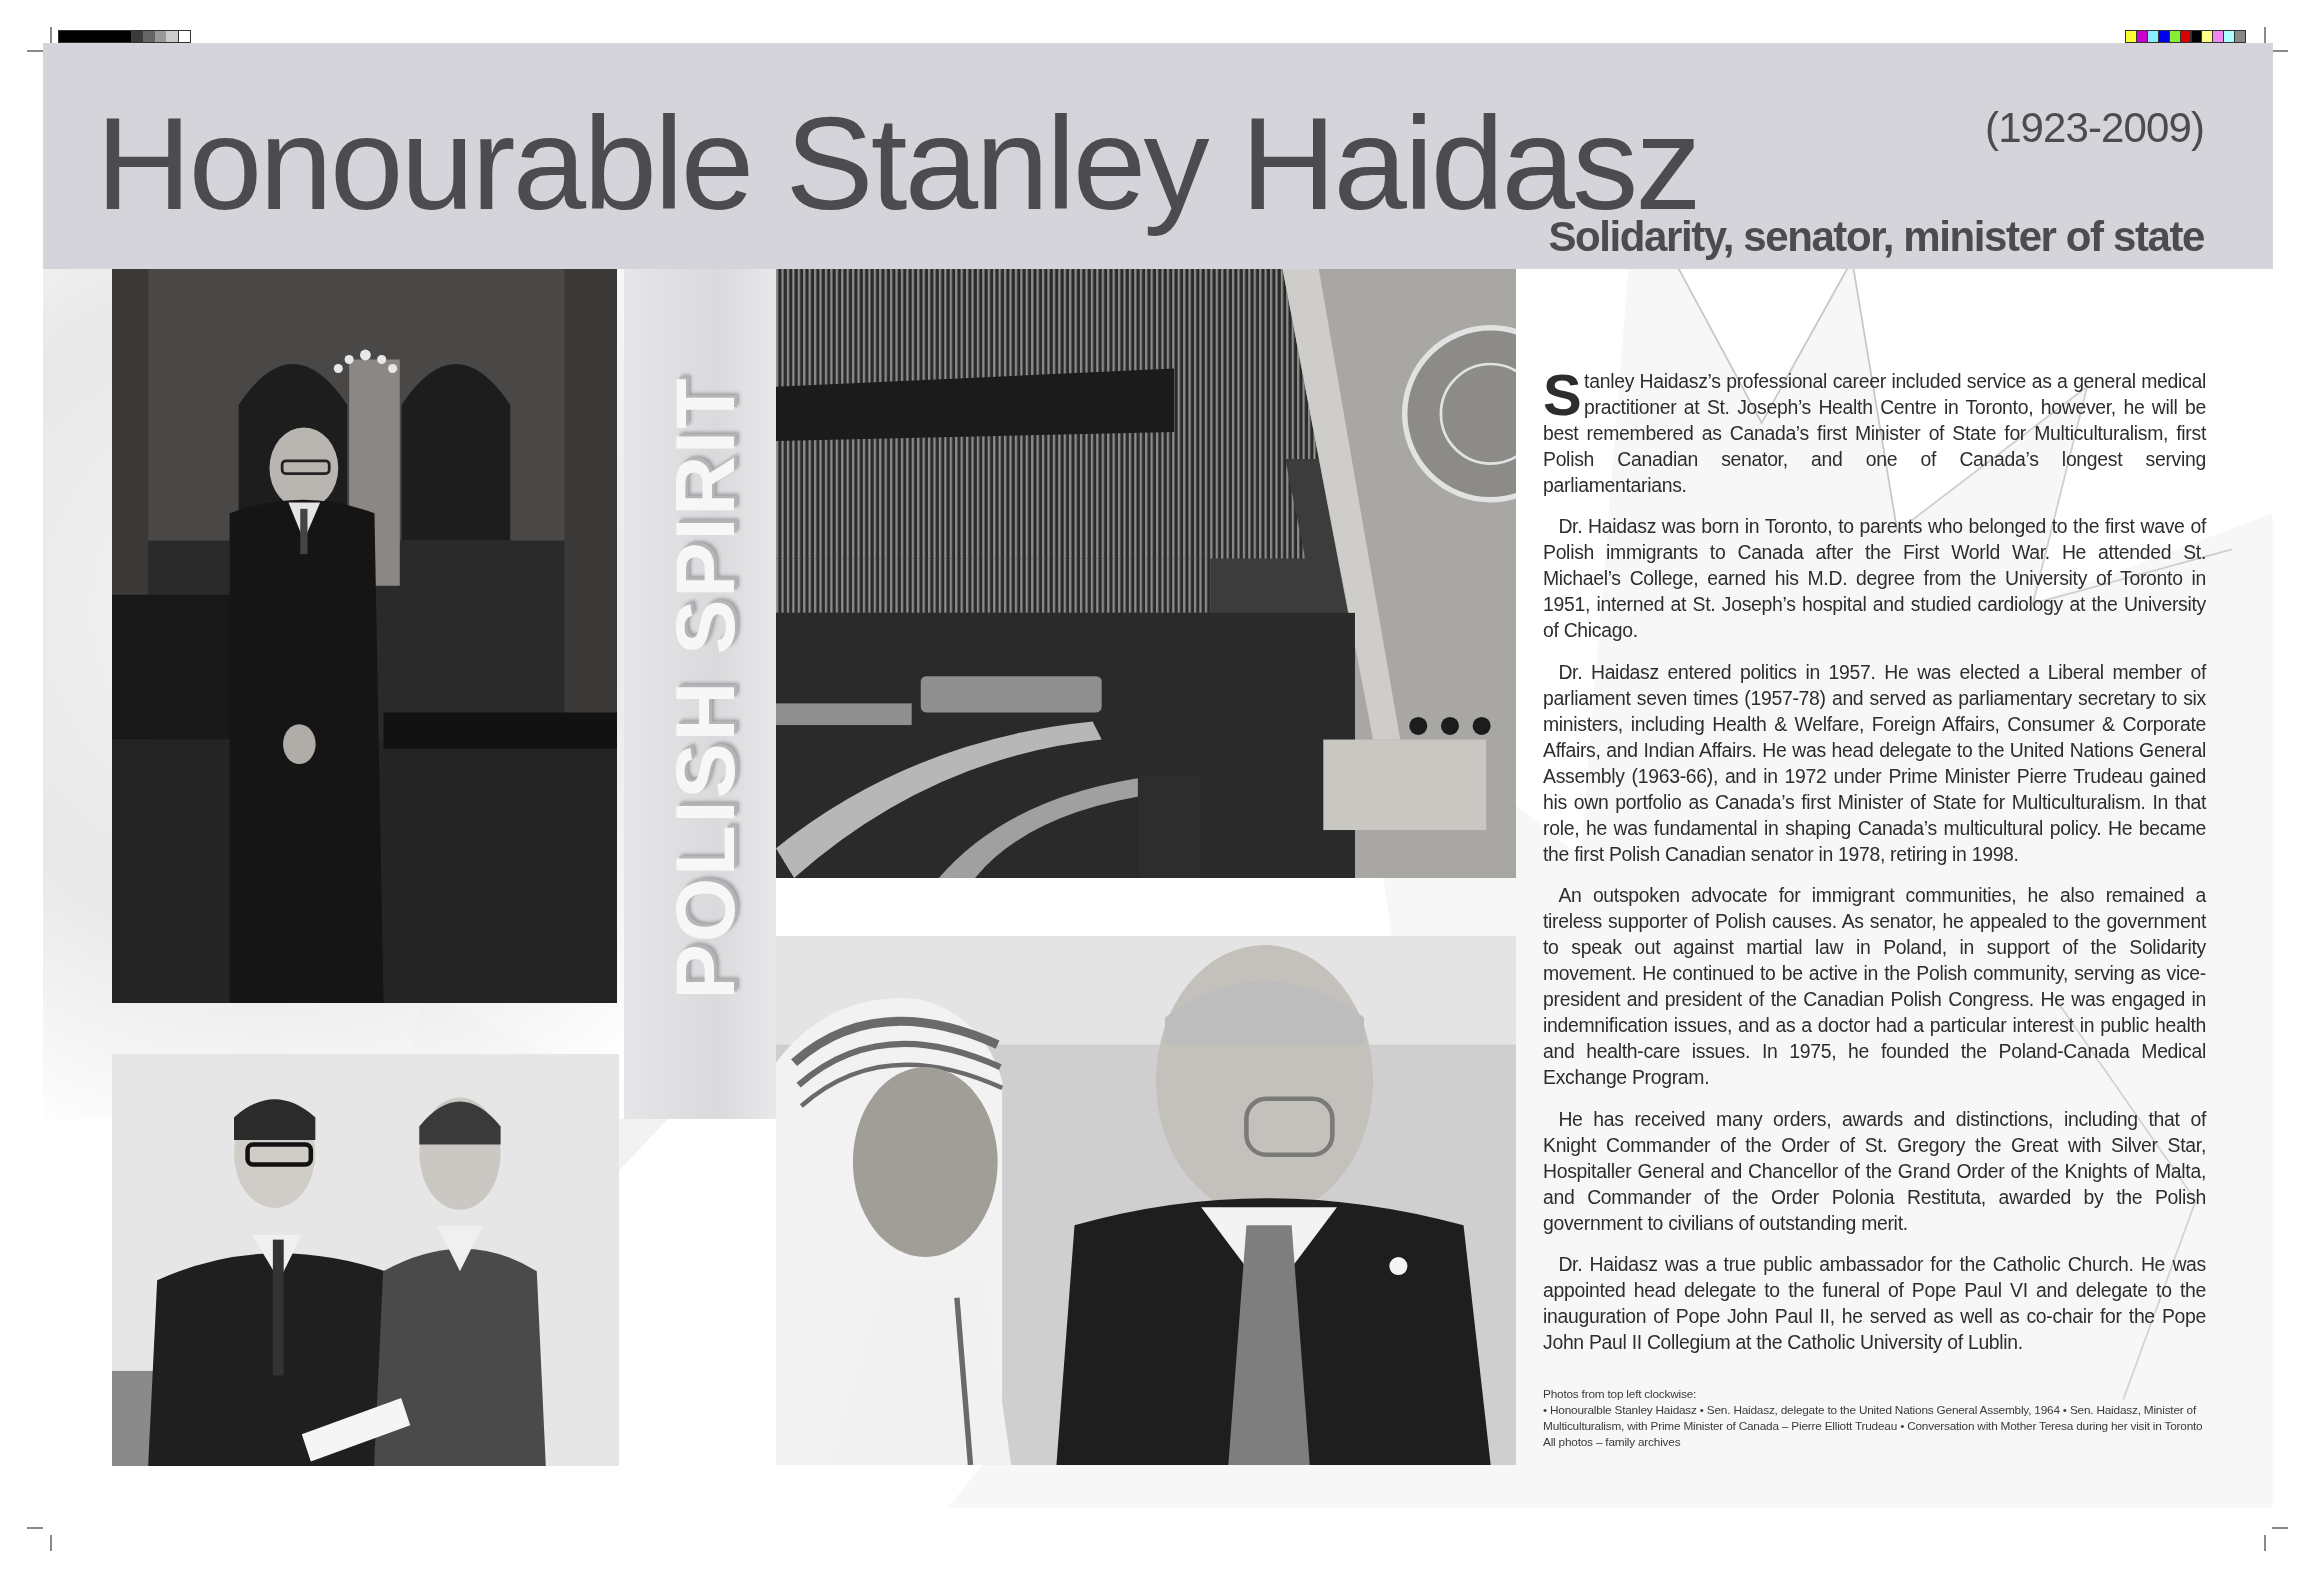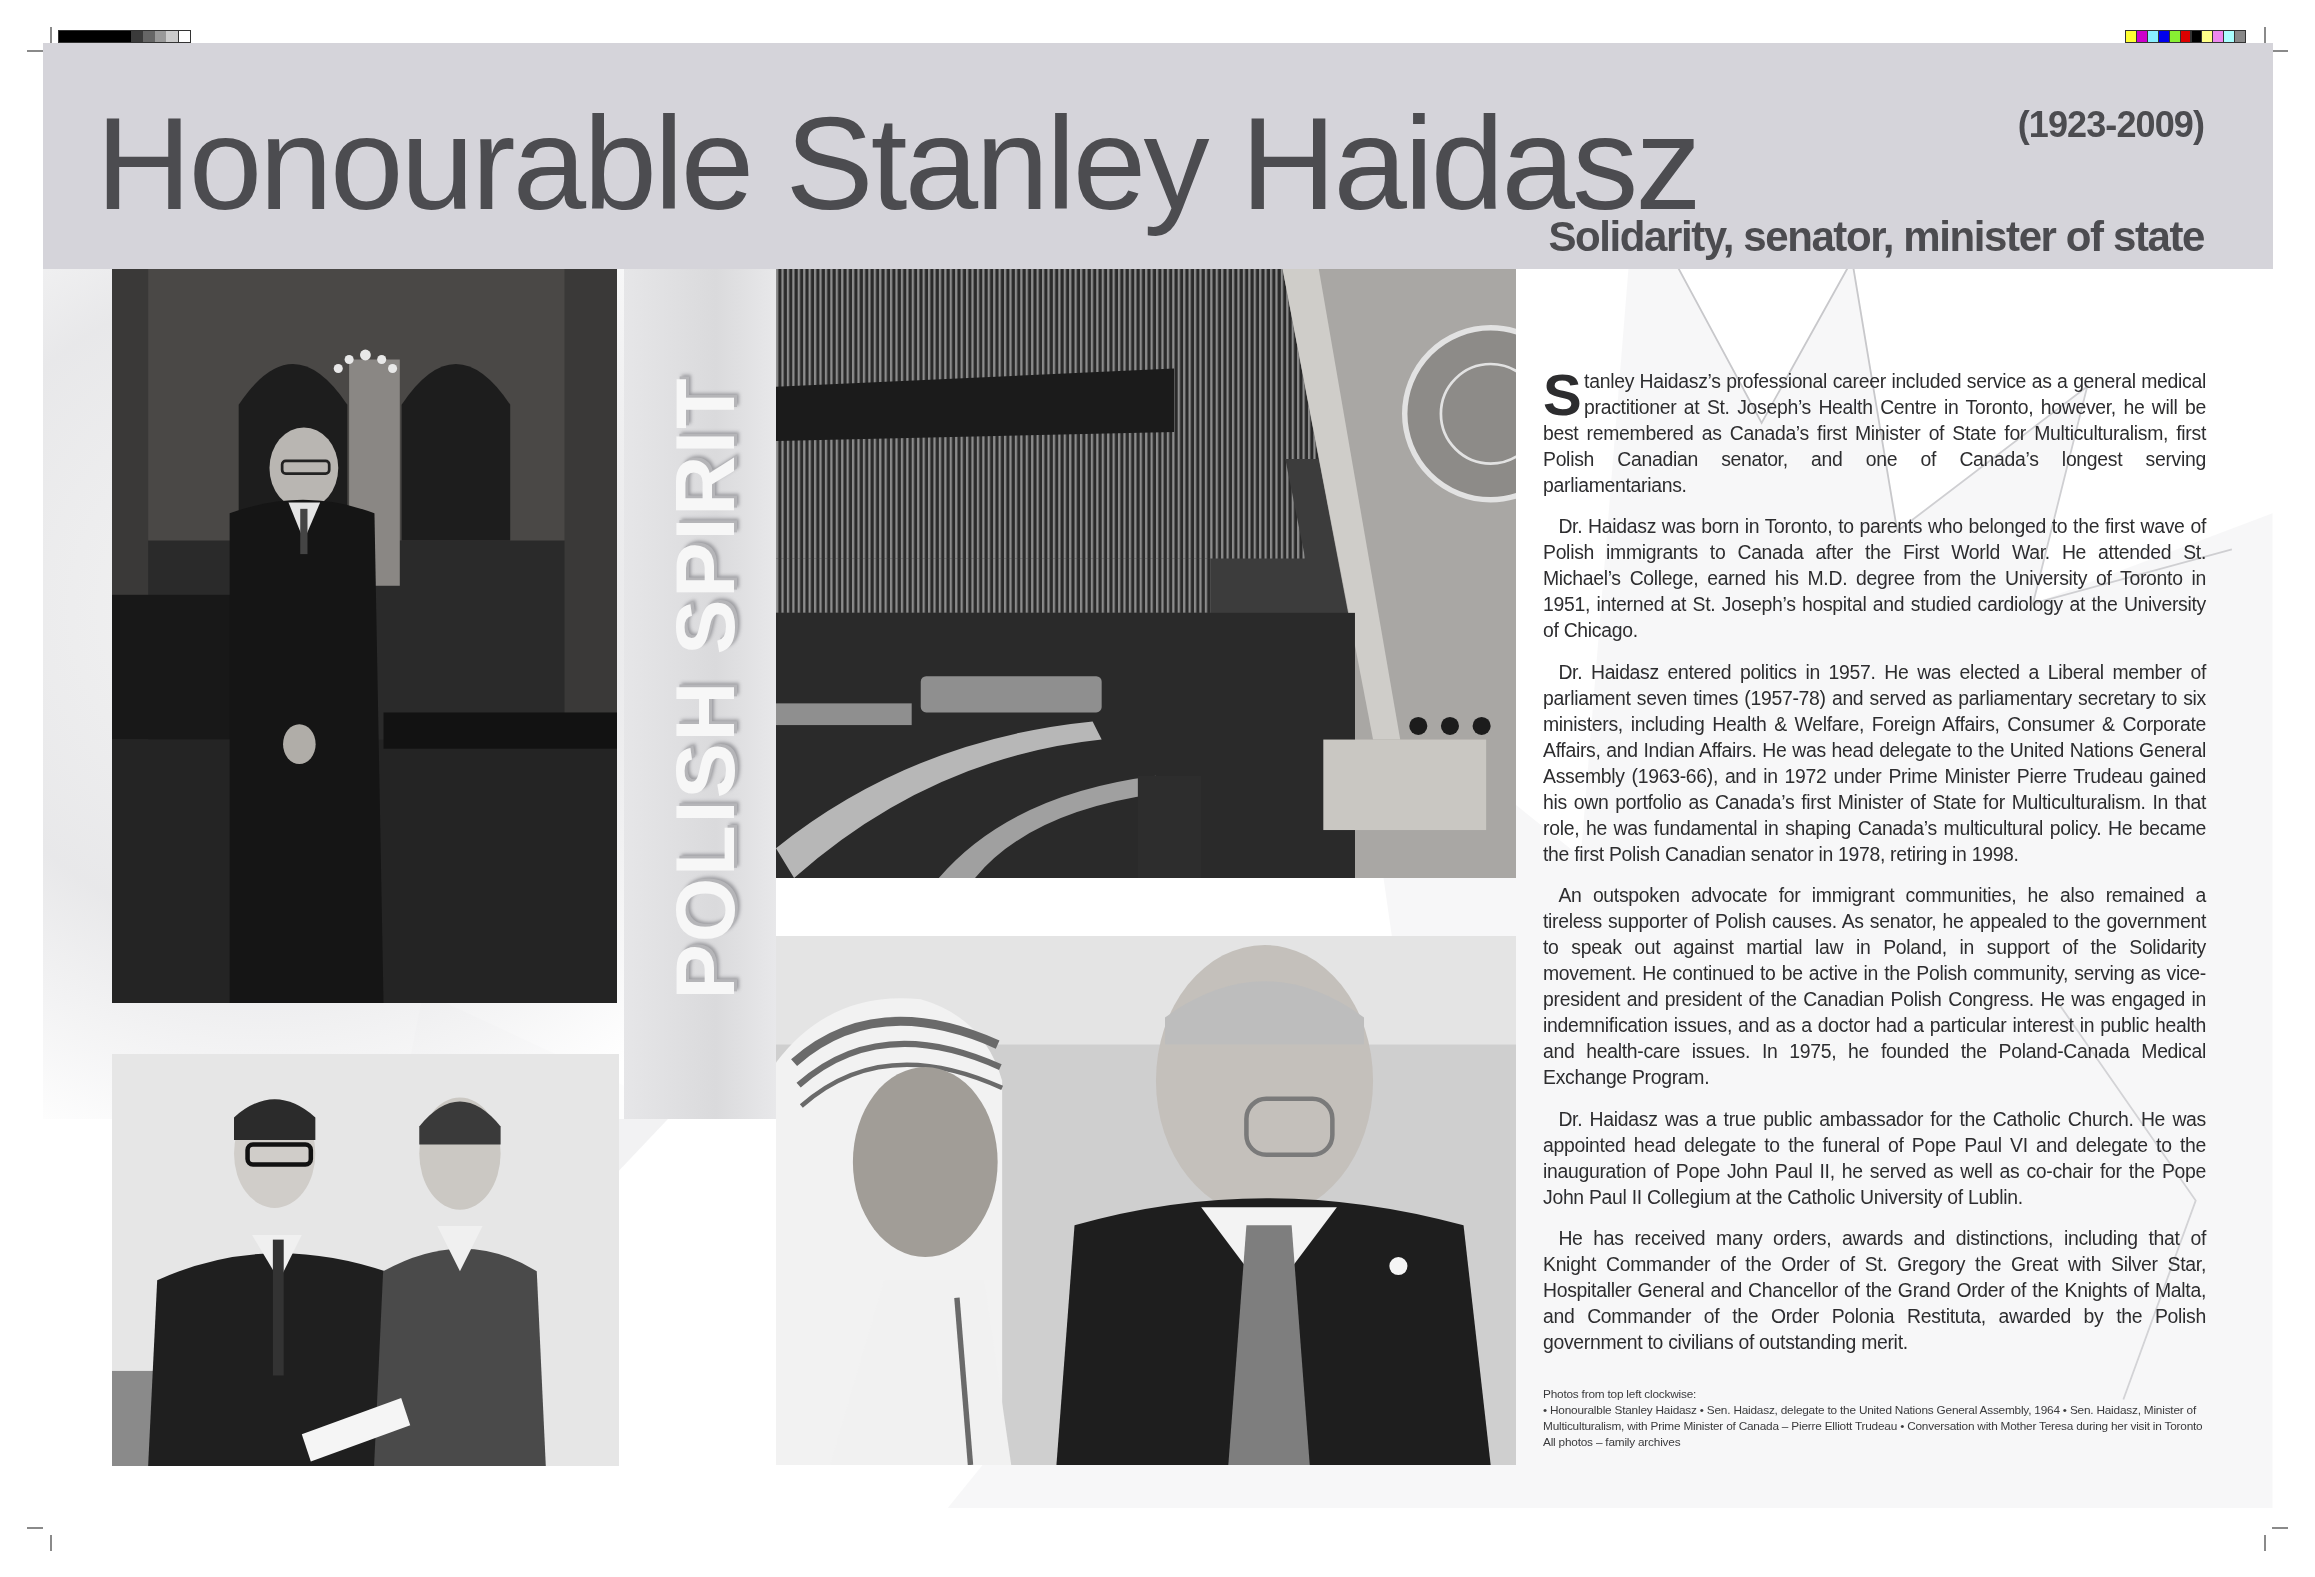--- a/index.html
+++ b/index.html
@@ -12,21 +12,21 @@
   .bar-gray span { display: block; height: 100%; }
   .bar-color { position: absolute; top: 30px; left: 2126px; height: 12.7px; display: flex; }
   .bar-color span { display: block; width: 11.8px; height: 100%; border: 0.9px solid #333; margin-left: -0.9px; }
 
   
   .page-bg { position: absolute; left: 43px; top: 43px; width: 2230px; height: 1465px; background: #ffffff; overflow: hidden; }
   .band { position: absolute; left: 43px; top: 43px; width: 2230px; height: 226px; background: #d5d4da; }
   .deco { position: absolute; left: 43px; top: 43px; width: 2230px; height: 1465px; pointer-events: none; }
 
   .title { position: absolute; left: 96px; top: 98px; font-size: 132px; line-height: 1; font-weight: normal; color: #4c4c50; letter-spacing: -2.7px; white-space: nowrap; }
-  .years { position: absolute; right: 112px; top: 104px; font-size: 36px; font-weight: bold; color: #4c4c50; letter-spacing: -0.9px; }
+  .years { position: absolute; right: 112px; top: 104px; font-size: 42px; font-weight: normal; color: #4c4c50; letter-spacing: -0.9px; }
   .subtitle { position: absolute; right: 112px; top: 213px; font-size: 42px; font-weight: bold; color: #4c4c50; letter-spacing: -1.4px; white-space: nowrap; }
 
   
   .texture { position: absolute; left: 43px; top: 269px; width: 733px; height: 850px;
     background: radial-gradient(ellipse at 30% 40%, #f2f2f2 0%, #e4e4e6 45%, #ffffff 80%); opacity: .85; }
   .spirit-strip { position: absolute; left: 624px; top: 269px; width: 152px; height: 850px;
     background: linear-gradient(90deg, #e6e6e8 0%, #dadadc 60%, #e8e8ea 100%); }
   .spirit { position: absolute; left: 706px; top: 688px; transform: translate(-50%, -50%) rotate(-90deg);
     font-size: 83px; font-weight: bold; color: #f7f7f7; letter-spacing: 1.8px; white-space: nowrap;
     text-shadow: 2.7px 2.7px 0 #b5b5b8, 4.5px 4.5px 3.6px #9c9ca0; }
@@ -206,22 +206,22 @@
     <polygon points="520,320 570,320 590,585 500,585" fill="#7e7e7e"></polygon>
     <circle cx="688" cy="365" r="10" fill="#f5f5f5"></circle>
   </svg>
 </div>
 
 <div class="col">
   <p class="first"><span class="dropcap">S</span><span>tanley Haidasz’s professional career included service as a general medical practitioner at St. Joseph’s Health Centre in Toronto, however, he will be best remembered as Canada’s first Minister of State for Multiculturalism, first Polish Canadian senator, and one of Canada’s longest serving parliamentarians.</span></p>
   <p>Dr. Haidasz was born in Toronto, to parents who belonged to the first wave of Polish immigrants to Canada after the First World War. He attended St. Michael’s College, earned his M.D. degree from the University of Toronto in 1951, interned at St. Joseph’s hospital and studied cardiology at the University of Chicago.</p>
   <p>Dr. Haidasz entered politics in 1957. He was elected a Liberal member of parliament seven times (1957-78) and served as parliamentary secretary to six ministers, including Health &amp; Welfare, Foreign Affairs, Consumer &amp; Corporate Affairs, and Indian Affairs. He was head delegate to the United Nations General Assembly (1963-66), and in 1972 under Prime Minister Pierre Trudeau gained his own portfolio as Canada’s first Minister of State for Multiculturalism. In that role, he was fundamental in shaping Canada’s multicultural policy. He became the first Polish Canadian senator in 1978, retiring in 1998.</p>
   <p>An outspoken advocate for immigrant communities, he also remained a tireless supporter of Polish causes. As senator, he appealed to the government to speak out against martial law in Poland, in support of the Solidarity movement. He continued to be active in the Polish community, serving as vice-president and president of the Canadian Polish Congress. He was engaged in indemnification issues, and as a doctor had a particular interest in public health and health-care issues. In 1975, he founded the Poland-Canada Medical Exchange Program.</p>
+  <p>He has received many orders, awards and distinctions, including that of Knight Commander of the Order of St. Gregory the Great with Silver Star, Hospitaller General and Chancellor of the Grand Order of the Knights of Malta, and Commander of the Order Polonia Restituta, awarded by the Polish government to civilians of outstanding merit.</p>
   <p>Dr. Haidasz was a true public ambassador for the Catholic Church. He was appointed head delegate to the funeral of Pope Paul VI and delegate to the inauguration of Pope John Paul II, he served as well as co-chair for the Pope John Paul II Collegium at the Catholic University of Lublin.</p>
-  <p>He has received many orders, awards and distinctions, including that of Knight Commander of the Order of St. Gregory the Great with Silver Star, Hospitaller General and Chancellor of the Grand Order of the Knights of Malta, and Commander of the Order Polonia Restituta, awarded by the Polish government to civilians of outstanding merit.</p>
 </div>
 
 <div class="caption">
   <div>Photos from top left clockwise:</div>
   <div>• Honouralble Stanley Haidasz • Sen. Haidasz, delegate to the United Nations General Assembly, 1964 • Sen. Haidasz, Minister of Multiculturalism, with Prime Minister of Canada – Pierre Elliott Trudeau • Conversation with Mother Teresa during her visit in Toronto</div>
   <div>All photos – family archives</div>
 </div>
 
 
 </body></html>

